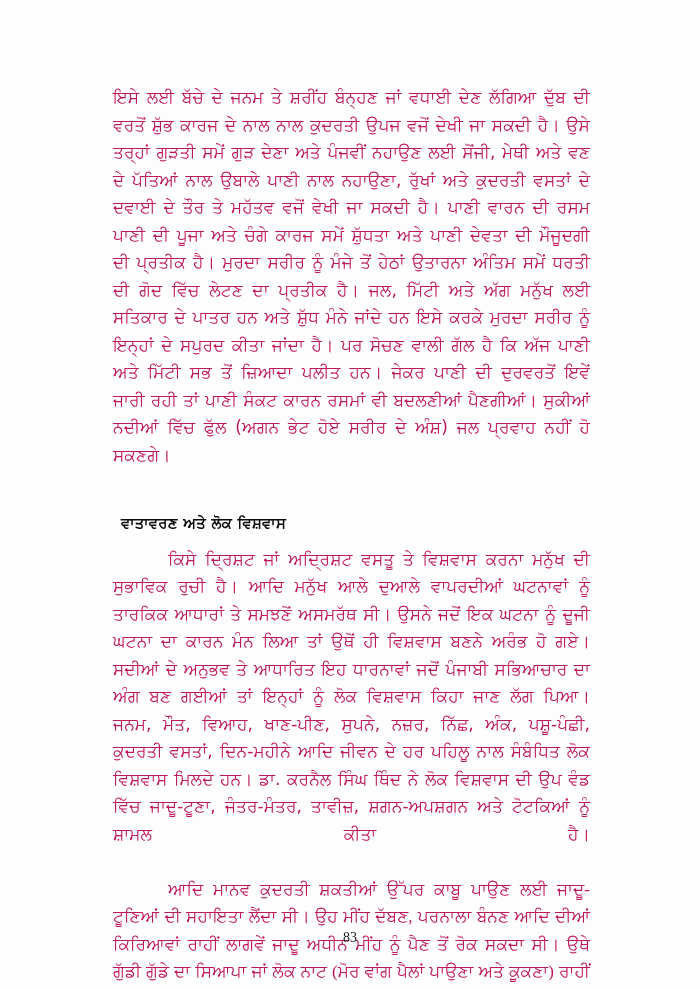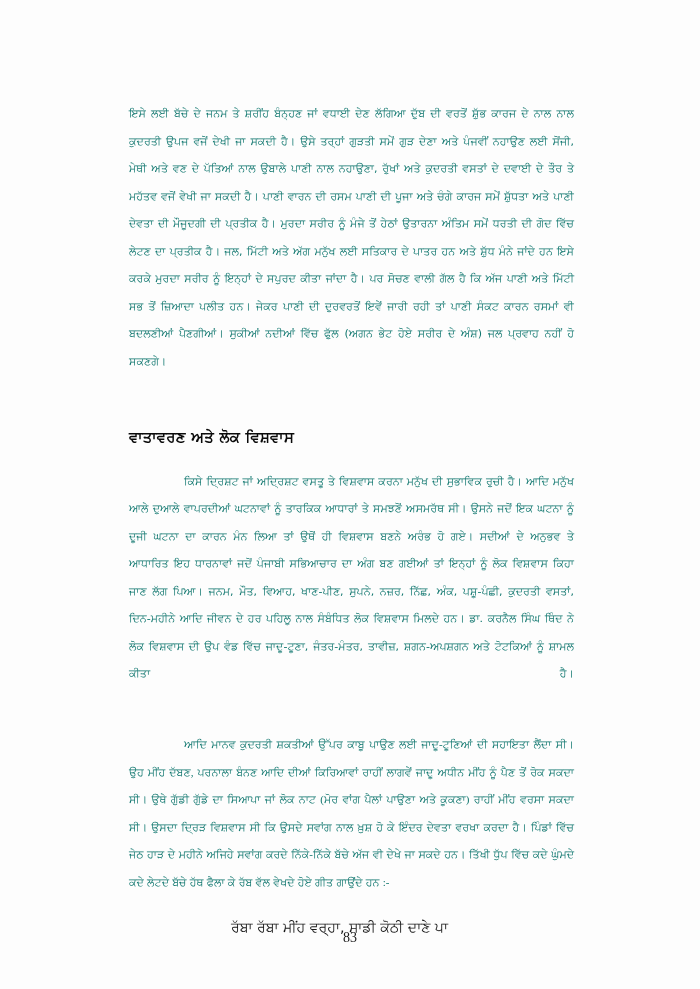--- a/index.html
+++ b/index.html
@@ -24,28 +24,28 @@
   }
 
   .text-column {
     position: absolute;
     left: 113px;
     top: 84px;
     width: 477px;
   }
 
   .para {
-    margin: 16px;
-    font-size: 11px;
+    margin: 0;
+    font-size: 17px;
     line-height: 27.5px;
     text-align: justify;
     text-justify: inter-word;
     word-spacing: 0.4px;
     letter-spacing: 0.05px;
-    color: #0f766e;
+    color: #be185d;
     -webkit-font-smoothing: antialiased;
   }
 
   .para + .para {
     margin-top: 0;
     font-family: Liberation Serif, serif;
   }
 
   .para.indent {
     text-indent: 55px;
@@ -55,21 +55,21 @@
   .para::after {
     content: "";
     display: inline-block;
     width: 100%;
   }
   .para.last-natural::after {
     display: none;
   }
 
   .heading {
-    margin: 16px;
+    margin: 8px;
     padding-top: 3px;
     font-size: 14.8px;
     line-height: 30px;
     font-weight: bold;
     letter-spacing: 0.3px;
     color: #0b0b0b;
   }
 
   .verse {
     margin: 0;

